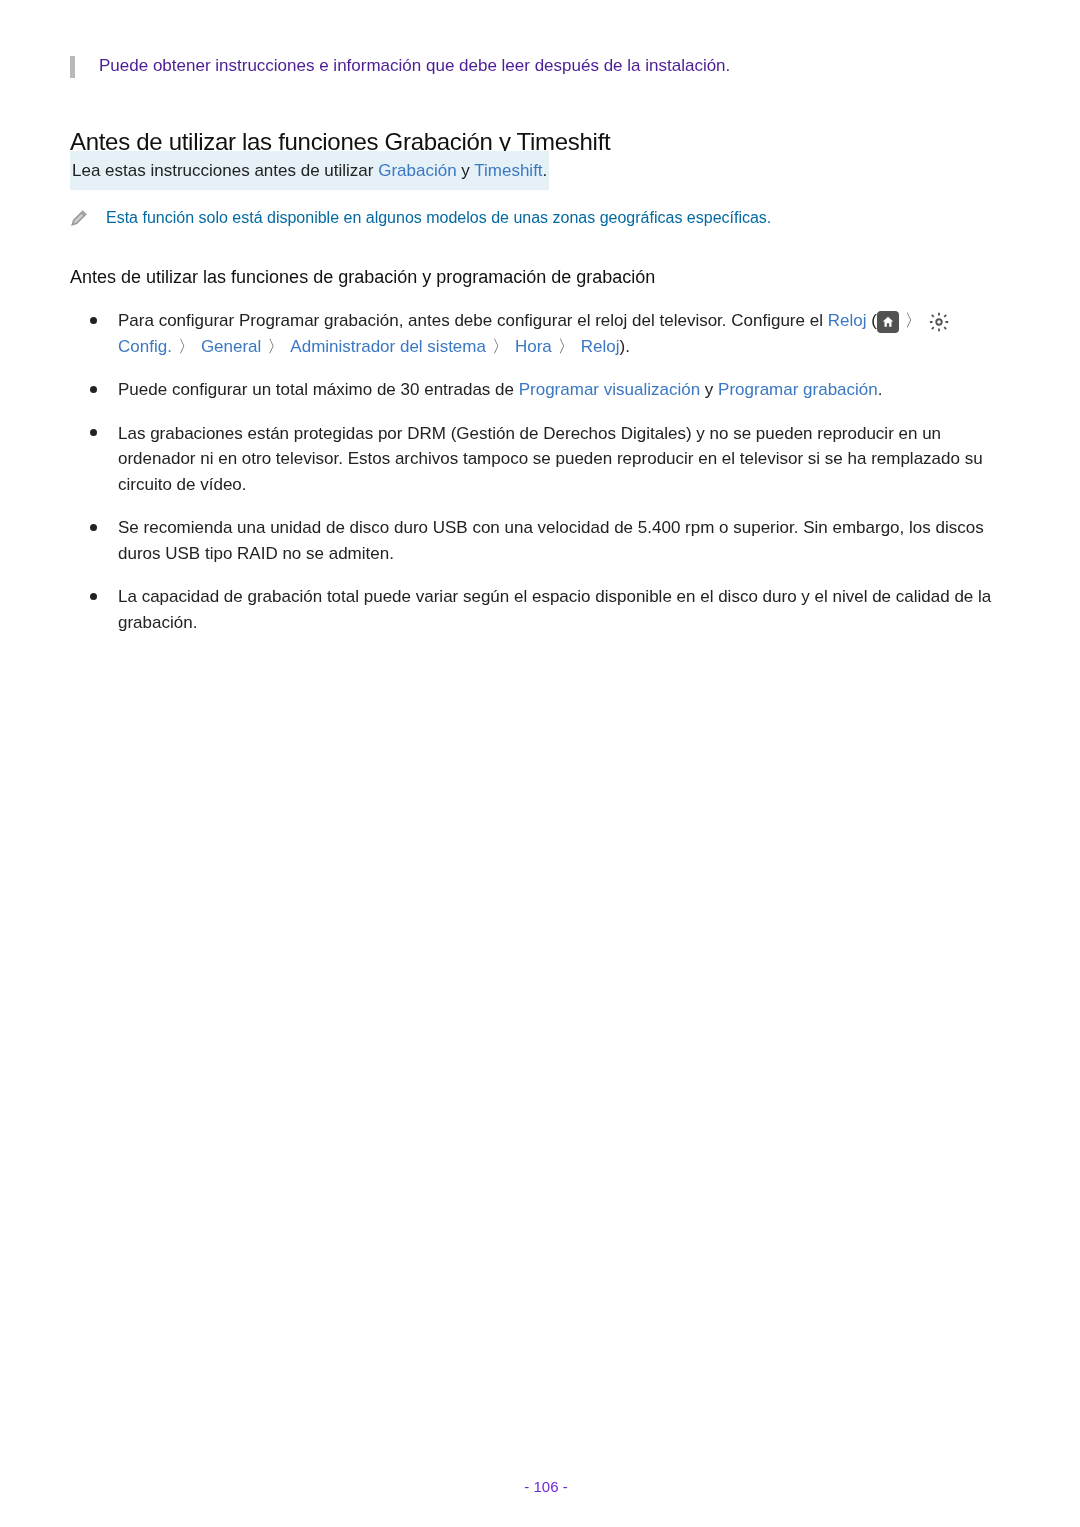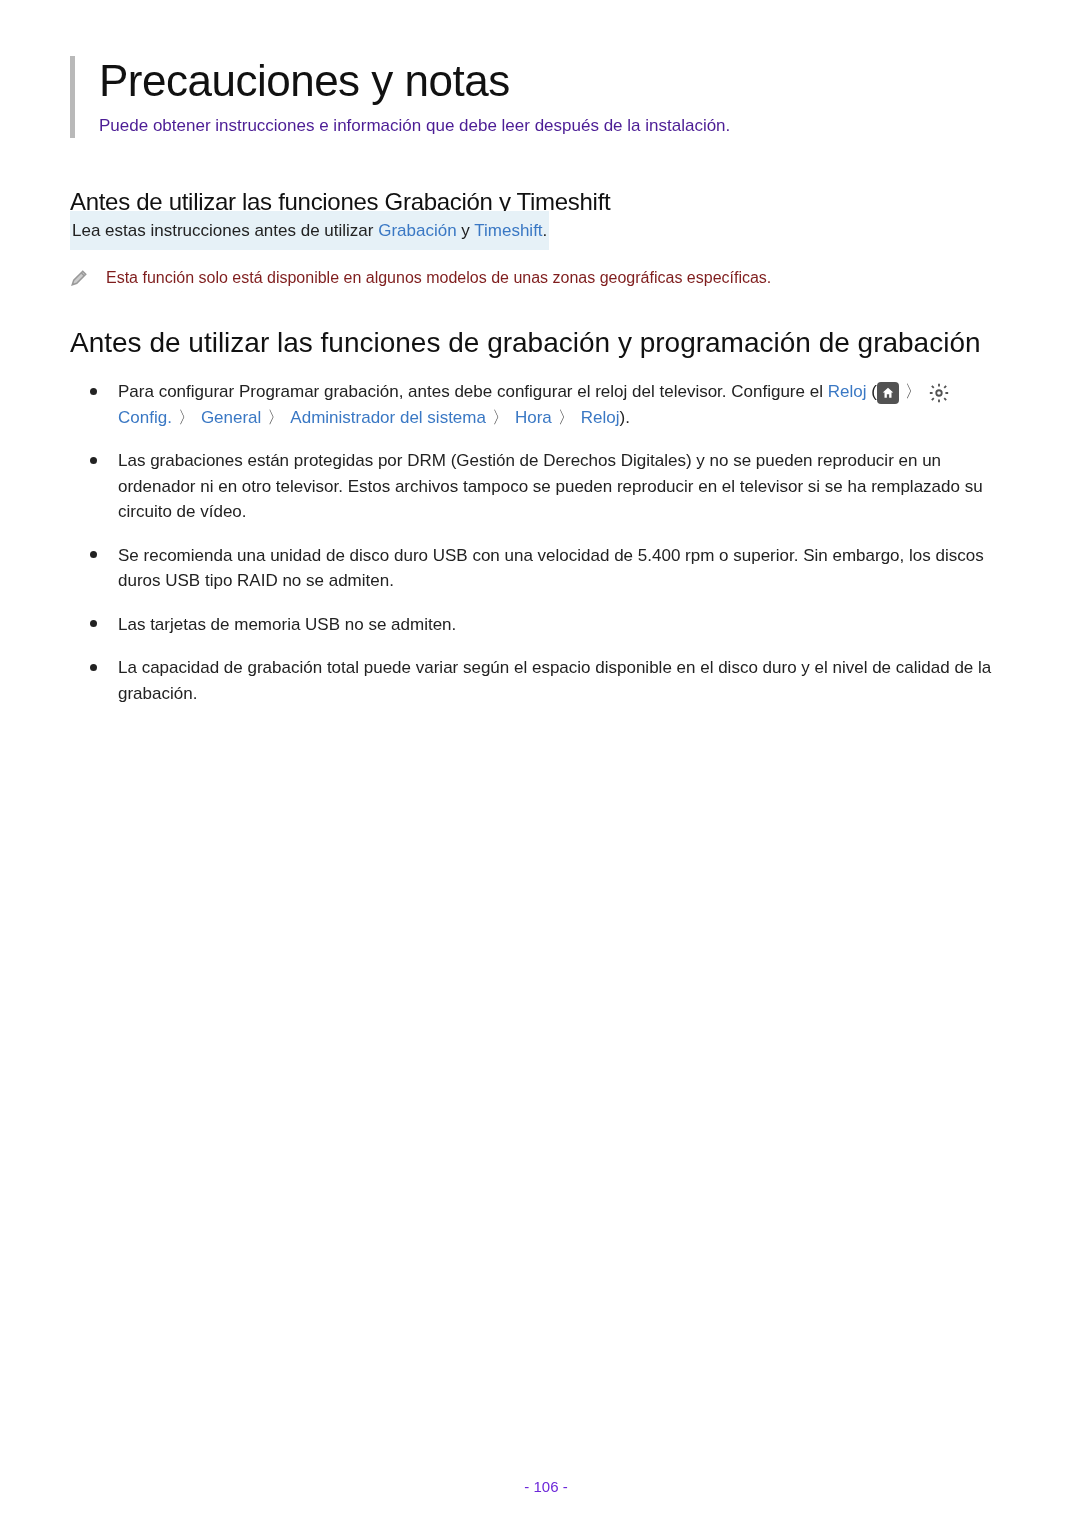--- a/index.html
+++ b/index.html
@@ -47,32 +47,32 @@
     display: inline;
     padding: 10px 2px;
   }
   .link {
     color: #3a78c4;
   }
   .note-row {
     display: flex;
     align-items: flex-start;
     margin: 28px 0 40px 0;
-    color: #7f1d1d;
+    color: #0369a1;
     font-size: 16px;
   }
   .pencil-icon {
     width: 18px;
     height: 18px;
     margin-right: 18px;
     flex-shrink: 0;
   }
   h3 {
     margin: 0 0 20px 0;
-    font-size: 28px;
+    font-size: 18px;
     font-weight: 400;
     color: #111;
   }
   ul.bullets {
     list-style: none;
     padding: 0;
     margin: 0 0 0 20px;
   }
   ul.bullets > li {
     position: relative;
@@ -129,21 +129,20 @@
     color: #6d28d9;
     margin-left: 12px;
   }
 </style>
 </head>
 <body>
 
 <div class="page">
 
   <div class="title-block">
-    <h1>Precauciones y notas</h1>
     <p class="subtitle">Puede obtener instrucciones e información que debe leer después de la instalación.</p>
   </div>
 
   <h2>Antes de utilizar las funciones Grabación y Timeshift</h2>
 
   <div>
     <span class="lead-highlight">
       <span>Lea estas instrucciones antes de utilizar </span><span class="link">Grabación</span><span> y </span><span class="link">Timeshift</span><span>.</span>
     </span>
   </div>
@@ -169,23 +168,25 @@
           </svg>
       </span><span class="chev">〉</span><span class="nav-icon-gear">
         <svg viewBox="0 0 24 24" fill="none" stroke="#525252" stroke-width="2">
           <circle cx="12" cy="12" r="3"></circle>
           <path d="M12 2v3M12 19v3M4.2 4.2l2.1 2.1M17.7 17.7l2.1 2.1M2 12h3M19 12h3M4.2 19.8l2.1-2.1M17.7 6.3l2.1-2.1"></path>
         </svg>
       </span>
       <span class="link">Config.</span><span class="chev">〉</span><span class="link">General</span><span class="chev">〉</span><span class="link">Administrador del sistema</span><span class="chev">〉</span><span class="link">Hora</span><span class="chev">〉</span><span class="link">Reloj</span><span>).</span>
     </li>
 
+    <li>
+      <span>Puede configurar un total máximo de 30 entradas de </span><span class="link">Programar visualización</span><span> y </span><span class="link">Programar grabación</span><span>.</span>
+    </li>
 
     <li>Las grabaciones están protegidas por DRM (Gestión de Derechos Digitales) y no se pueden reproducir en un ordenador ni en otro televisor. Estos archivos tampoco se pueden reproducir en el televisor si se ha remplazado su circuito de vídeo.</li>
     <li>Se recomienda una unidad de disco duro USB con una velocidad de 5.400 rpm o superior. Sin embargo, los discos duros USB tipo RAID no se admiten.</li>
-    <li>Las tarjetas de memoria USB no se admiten.</li>
     <li>La capacidad de grabación total puede variar según el espacio disponible en el disco duro y el nivel de calidad de la grabación.</li>
 
   </ul>
 
   <div class="page-number">- 106 -</div>
 
 </div>
 
 </body></html>

